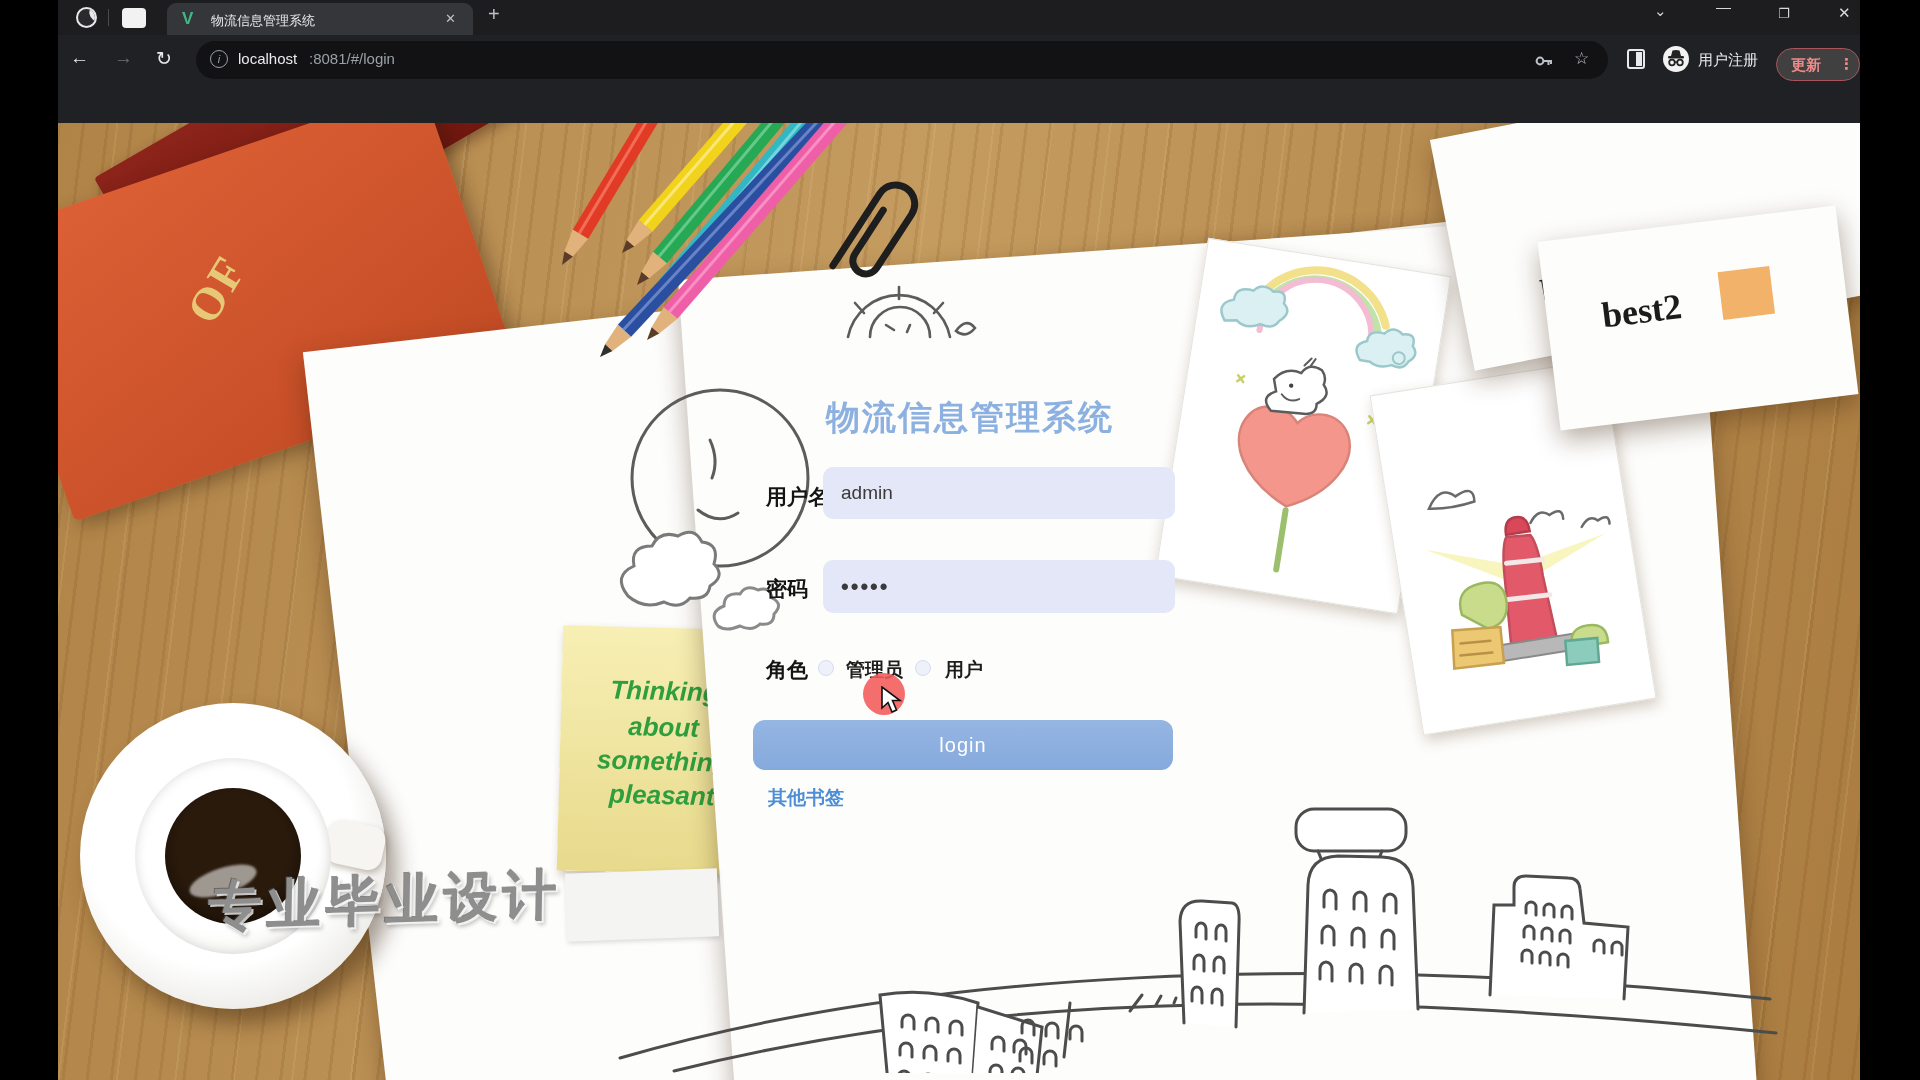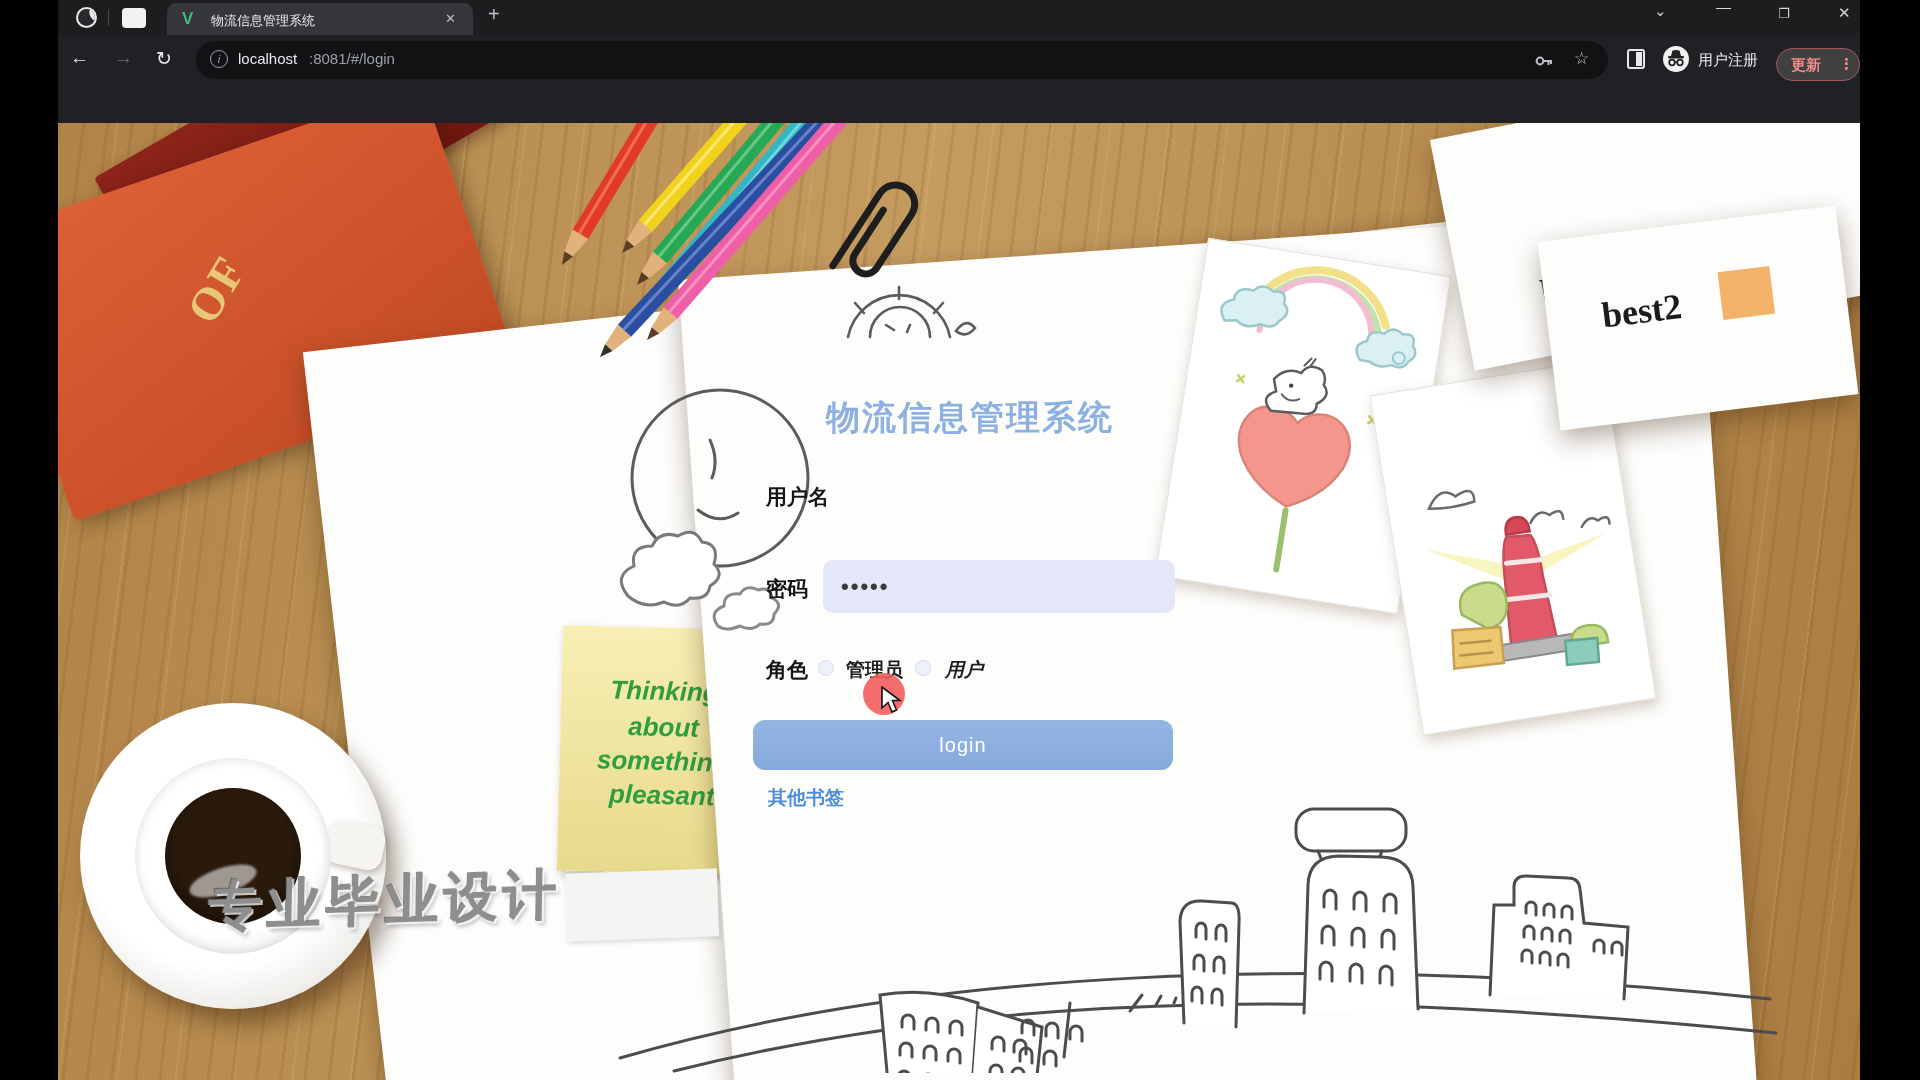--- a/index.html
+++ b/index.html
@@ -77,21 +77,21 @@
   .wm-box{position:absolute;left:508px;top:748px;width:152px;height:68px;background:#f4f4f3;transform:rotate(-2deg);box-shadow:1px 2px 5px rgba(0,0,0,.15);z-index:41;}
   .lf-title{position:absolute;left:682px;top:272px;width:460px;text-align:center;font-size:34px;font-weight:bold;color:#8cb0e0;letter-spacing:2px;z-index:20;}
   .lf-label{position:absolute;font-size:21px;font-weight:600;color:#141414;z-index:20;}
   .lb-user{left:708px;top:360px;} .lb-pass{left:708px;top:452px;} .lb-role{left:708px;top:533px;}
   .lf-input{position:absolute;left:765px;width:352px;background:#e3e7f7;border:none;border-radius:10px;font-size:19px;color:#3a3a3a;padding:0 18px;z-index:20;outline:none;}
   .in-user{top:344px;height:52px;}
   .in-pass{top:437px;height:53px;font-size:22px;font-weight:bold;letter-spacing:2px;}
   .radio{position:absolute;width:16px;height:16px;border-radius:50%;background:#eef0fa;border:1px solid #d6dbf0;z-index:20;}
   .rd1{left:760px;top:537px;} .rd2{left:857px;top:537px;}
   .rd-label{position:absolute;font-size:19px;font-weight:600;color:#1d1d1d;z-index:20;text-align:right;}
-  .rl1{left:788px;top:534px;} .rl2{left:887px;top:534px;font-style:italic;}
+  .rl1{left:788px;top:534px;} .rl2{left:887px;top:534px;}
   .lf-btn{position:absolute;left:695px;top:597px;width:420px;height:50px;border:none;border-radius:12px;background:linear-gradient(#95b6e3,#86a9dc);color:#fff;font-size:20px;letter-spacing:1px;z-index:20;}
   .lf-reg{position:absolute;left:710px;top:662px;font-size:19px;font-weight:bold;color:#4e8ed6;z-index:20;}
   .cursor-dot{position:absolute;left:805px;top:550px;width:42px;height:42px;border-radius:50%;background:rgba(242,90,90,.88);z-index:30;}
   .cursor-arrow{position:absolute;left:822px;top:563px;z-index:31;}
 </style>
 </head>
 <body>
 
 <div class="screen">
   <div class="browser">
@@ -349,20 +349,21 @@
         <div class="cup"></div>
         <div class="coffee-liq"></div>
         <div class="coffee-shine"></div>
       </div>
 
       <div class="watermark">专业毕业设计</div>
       <div class="wm-box"></div>
 
       <div class="lf-title">物流信息管理系统</div>
       <span class="lf-label lb-user">用户名</span>
+      <input class="lf-input in-user" type="text" value="admin" style="">
       <span class="lf-label lb-pass">密码</span>
       <input class="lf-input in-pass" type="text" value="•••••" style="">
       <span class="lf-label lb-role">角色</span>
       <span class="radio rd1"></span>
       <span class="rd-label rl1">管理员</span>
       <span class="radio rd2"></span>
       <span class="rd-label rl2">用户</span>
       <button class="lf-btn">login</button>
       <span class="lf-reg">其他书签</span>
 

